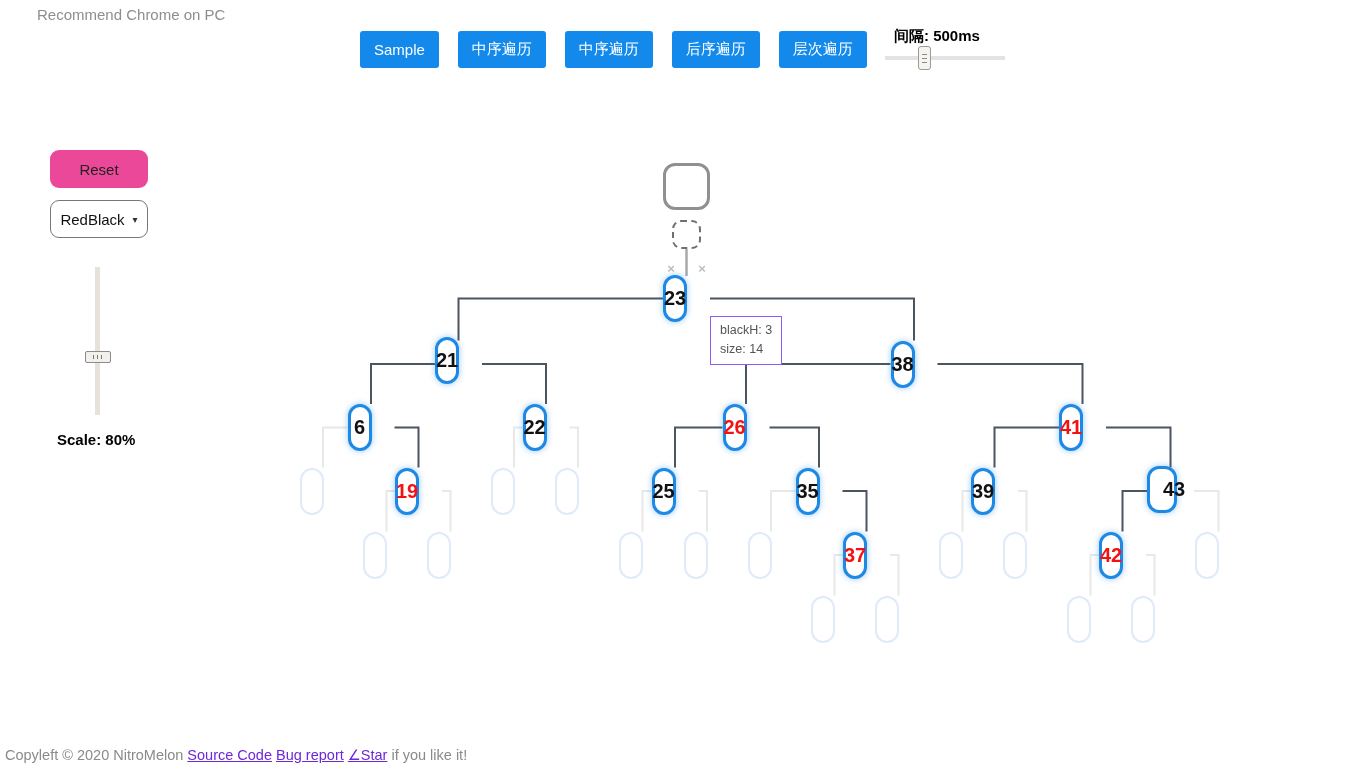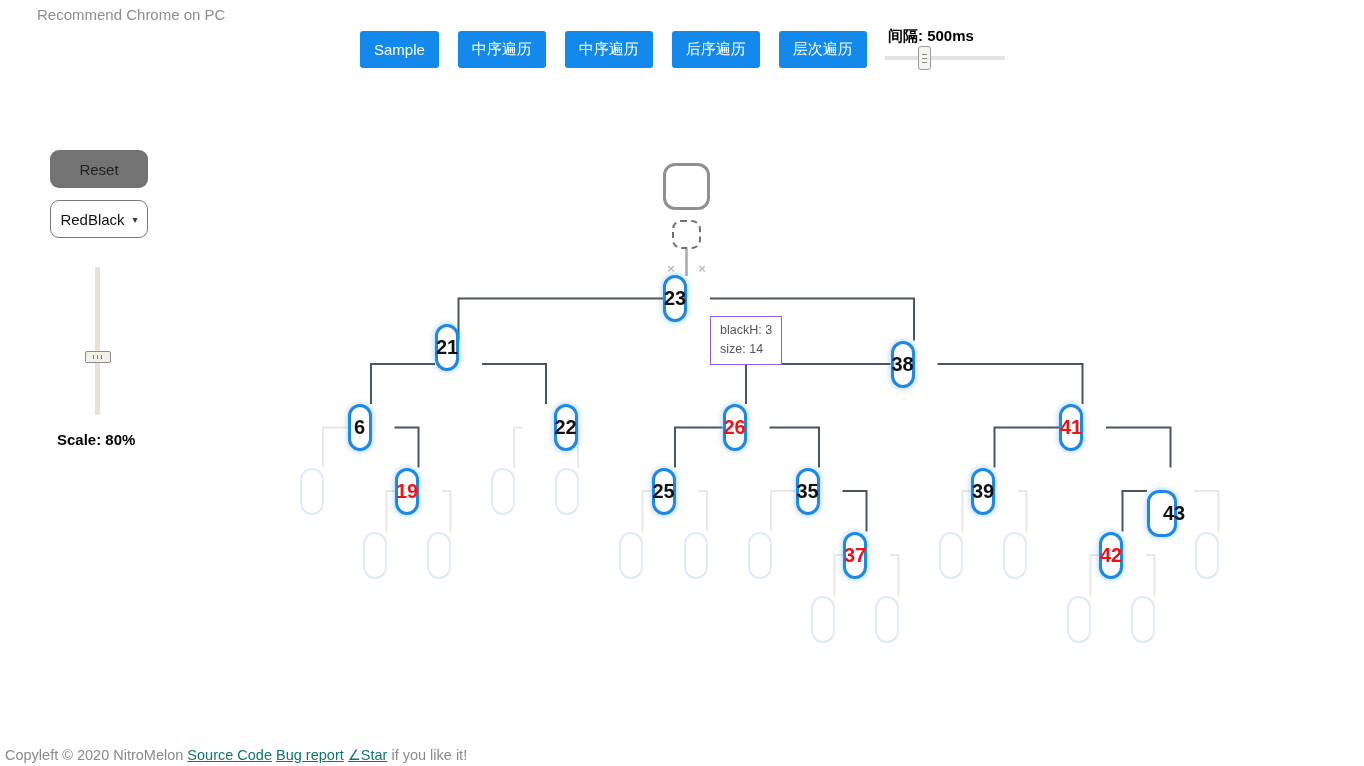--- a/index.html
+++ b/index.html
@@ -7,30 +7,30 @@
               font-family:"Liberation Sans", sans-serif; position:relative; }
 
   .note { position:absolute; left:5px; top:6px; font-size:15px; color:#8e8e8e;margin-left:32px; }
 
   
   .toolbar { position:absolute; left:360px; top:31px; display:flex; gap:19px; }
   .tbtn { height:37px; padding:0 14px; background:#1389ec; color:#fff; border:none;
           border-radius:3px; font-size:15px; font-family:inherit; cursor:pointer;
           display:flex; align-items:center; justify-content:center; }
   .interval { position:absolute; left:885px; top:27px; width:122px; }
-  .interval-label { font-size:15px; font-weight:bold; color:#000; margin-left:3px; }
+  .interval-label { font-size:15px; font-weight:bold; color:#000; margin-left:9px; }
   .htrack { position:absolute; left:0; top:29px; width:120px; height:4px; background:#e3e3e3; }
   .hthumb { position:absolute; left:33px; top:19px; width:13px; height:24px;
             background:#f6f4ef; border:1px solid #9a9a9a; border-radius:3px; cursor:pointer; }
   .hthumb::after { content:''; position:absolute; left:3px; right:3px; top:7px; height:10px;
             background:repeating-linear-gradient(to bottom,#8a8a8a 0 1px,transparent 1px 4px); }
 
   
   .reset-btn { position:absolute; left:50px; top:150px; width:98px; height:38px;
-               background:#737373; border:none; border-radius:9px; font-size:15px;
+               background:#ec4899; border:none; border-radius:9px; font-size:15px;
                color:#222; font-family:inherit; cursor:pointer; }
   .type-select { position:absolute; left:50px; top:200px; width:98px; height:38px;
                background:#fff; border:1px solid #777; border-radius:9px; font-size:15px;
                color:#111; display:flex; align-items:center; justify-content:center;
                gap:8px; cursor:pointer; }
   .type-select .caret { font-size:10px; color:#333; }
   .vtrack { position:absolute; left:95px; top:267px; width:5px; height:148px; background:#e6e2da; }
   .vthumb { position:absolute; left:85px; top:351px; width:26px; height:12px;
             background:#f2f0eb; border:1px solid #8c8c8c; border-radius:2px; cursor:pointer; }
   .vthumb::after { content:''; position:absolute; top:3px; bottom:3px; left:7px; width:12px;
@@ -54,21 +54,21 @@
   .xmark { position:absolute; width:14px; height:14px; line-height:14px; text-align:center;
            font-size:13px; font-weight:bold; color:#bdbdbd; cursor:pointer; z-index:4; }
   .xmark.left  { left:664px; top:262px; }
   .xmark.right { left:695px; top:262px; }
   .tooltip { position:absolute; left:710px; top:316px; background:#fff; border:1px solid #8b5cf6;
              padding:4px 9px; font-size:12.5px; color:#555; line-height:1.55; z-index:6; }
 
   
   .footer { position:absolute; left:0; bottom:3px; width:100%; padding-left:5px;
             font-size:14.5px; color:#8a8a8a; }
-  .footer a { color:#0f766e; text-decoration:underline; cursor:pointer; }
+  .footer a { color:#6d28d9; text-decoration:underline; cursor:pointer; }
 </style>
 </head>
 <body>
 
 <div class="note">Recommend Chrome on PC</div>
 
 <div class="toolbar">
     <button class="tbtn">Sample</button>
     <button class="tbtn">中序遍历</button>
     <button class="tbtn">中序遍历</button>
@@ -127,34 +127,34 @@
     </svg>
   <div class="ghost-root"></div>
   <div class="dashed-node"></div>
   <div class="xmark left">×</div>
   <div class="xmark right">×</div>
   <div class="tooltip">
     <div>blackH: 3</div>
     <div>size: 14</div>
   </div>
 <div class="node black" style="left: 663px; top: 275px;">23</div>
-    <div class="node black" style="left: 435px; top: 324px;">21</div>
+    <div class="node black" style="left: 435px; top: 337px;">21</div>
     <div class="node black" style="left: 890.5px; top: 340.5px;">38</div>
     <div class="node black" style="left: 347.5px; top: 404px;">6</div>
-    <div class="node black" style="left: 522.5px; top: 404px; margin-left: 31px;">22</div>
+    <div class="node black" style="left: 522.5px; top: 404px;">22</div>
     <div class="node red" style="left: 722.5px; top: 404px;">26</div>
     <div class="node red" style="left: 1059px; top: 404px; text-align: right;">41</div>
     <div class="node empty" style="left: 299.5px; top: 467.5px;"></div>
     <div class="node red" style="left: 395px; top: 467.5px;">19</div>
     <div class="node empty" style="left: 490.5px; top: 467.5px;"></div>
     <div class="node empty" style="left: 554.5px; top: 467.5px;"></div>
     <div class="node black" style="left: 651.5px; top: 467.5px;">25</div>
     <div class="node black" style="left: 795.5px; top: 467.5px;">35</div>
     <div class="node black" style="left: 971px; top: 467.5px;">39</div>
-    <div class="node black" style="left: 1147px; top: 490px; padding-left: 24px;">43</div>
+    <div class="node black" style="left: 1147px; top: 466px; padding-left: 24px;">43</div>
     <div class="node empty" style="left: 363px; top: 531.5px;"></div>
     <div class="node empty" style="left: 427px; top: 531.5px;"></div>
     <div class="node empty" style="left: 619px; top: 531.5px;"></div>
     <div class="node empty" style="left: 683.5px; top: 531.5px;"></div>
     <div class="node empty" style="left: 747.5px; top: 531.5px;"></div>
     <div class="node red" style="left: 843px; top: 531.5px; text-align: right;">37</div>
     <div class="node empty" style="left: 939px; top: 531.5px;"></div>
     <div class="node empty" style="left: 1003px; top: 531.5px;"></div>
     <div class="node red" style="left: 1099px; top: 531.5px;">42</div>
     <div class="node empty" style="left: 1195px; top: 531.5px;"></div>

